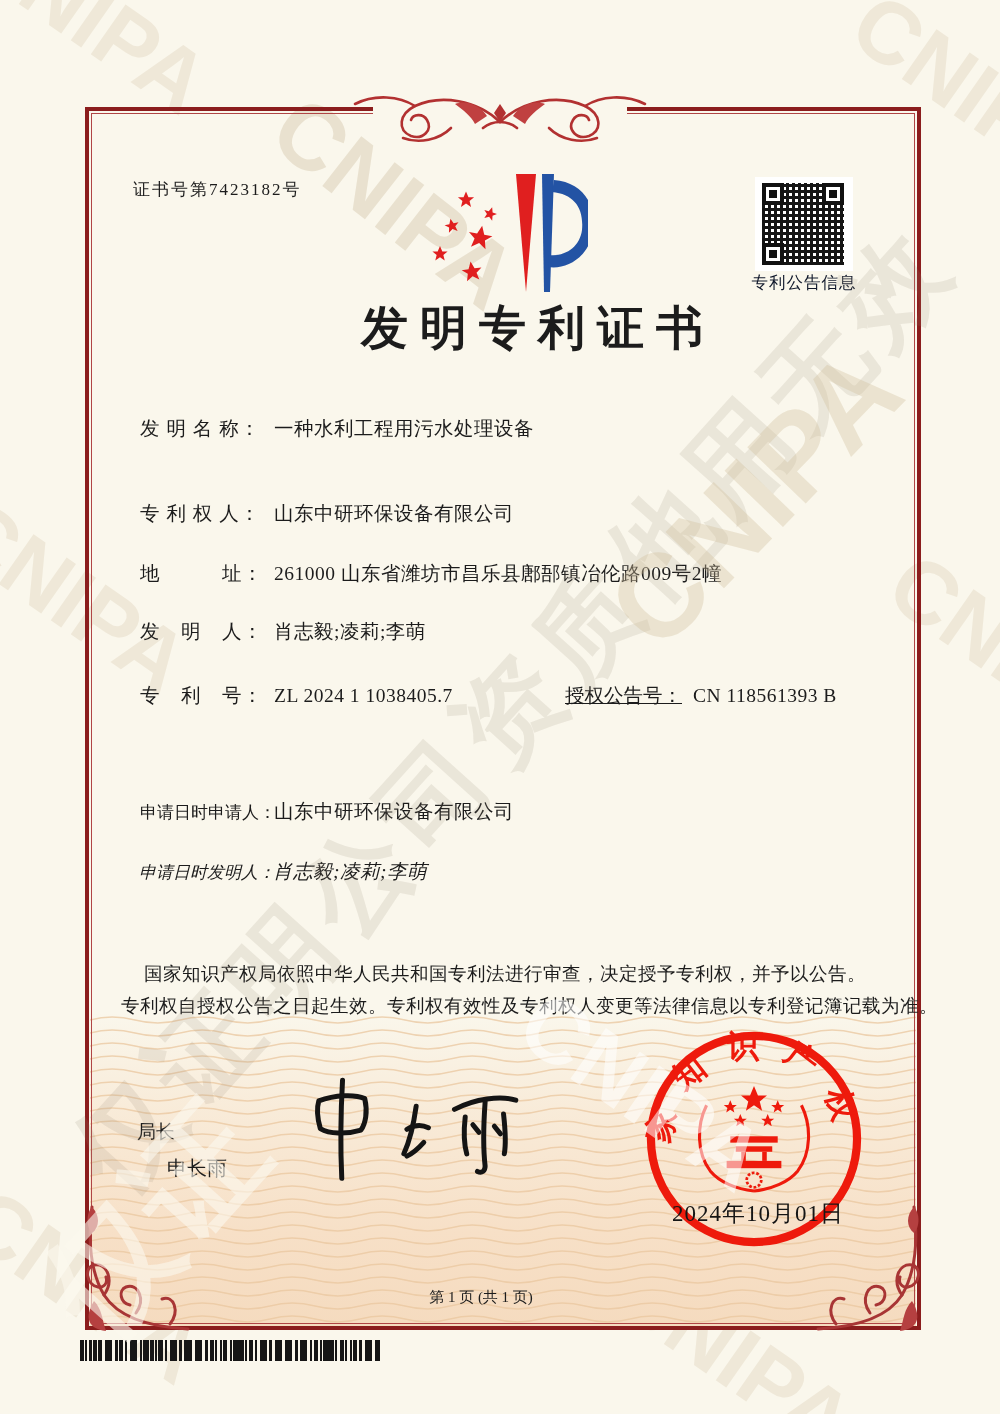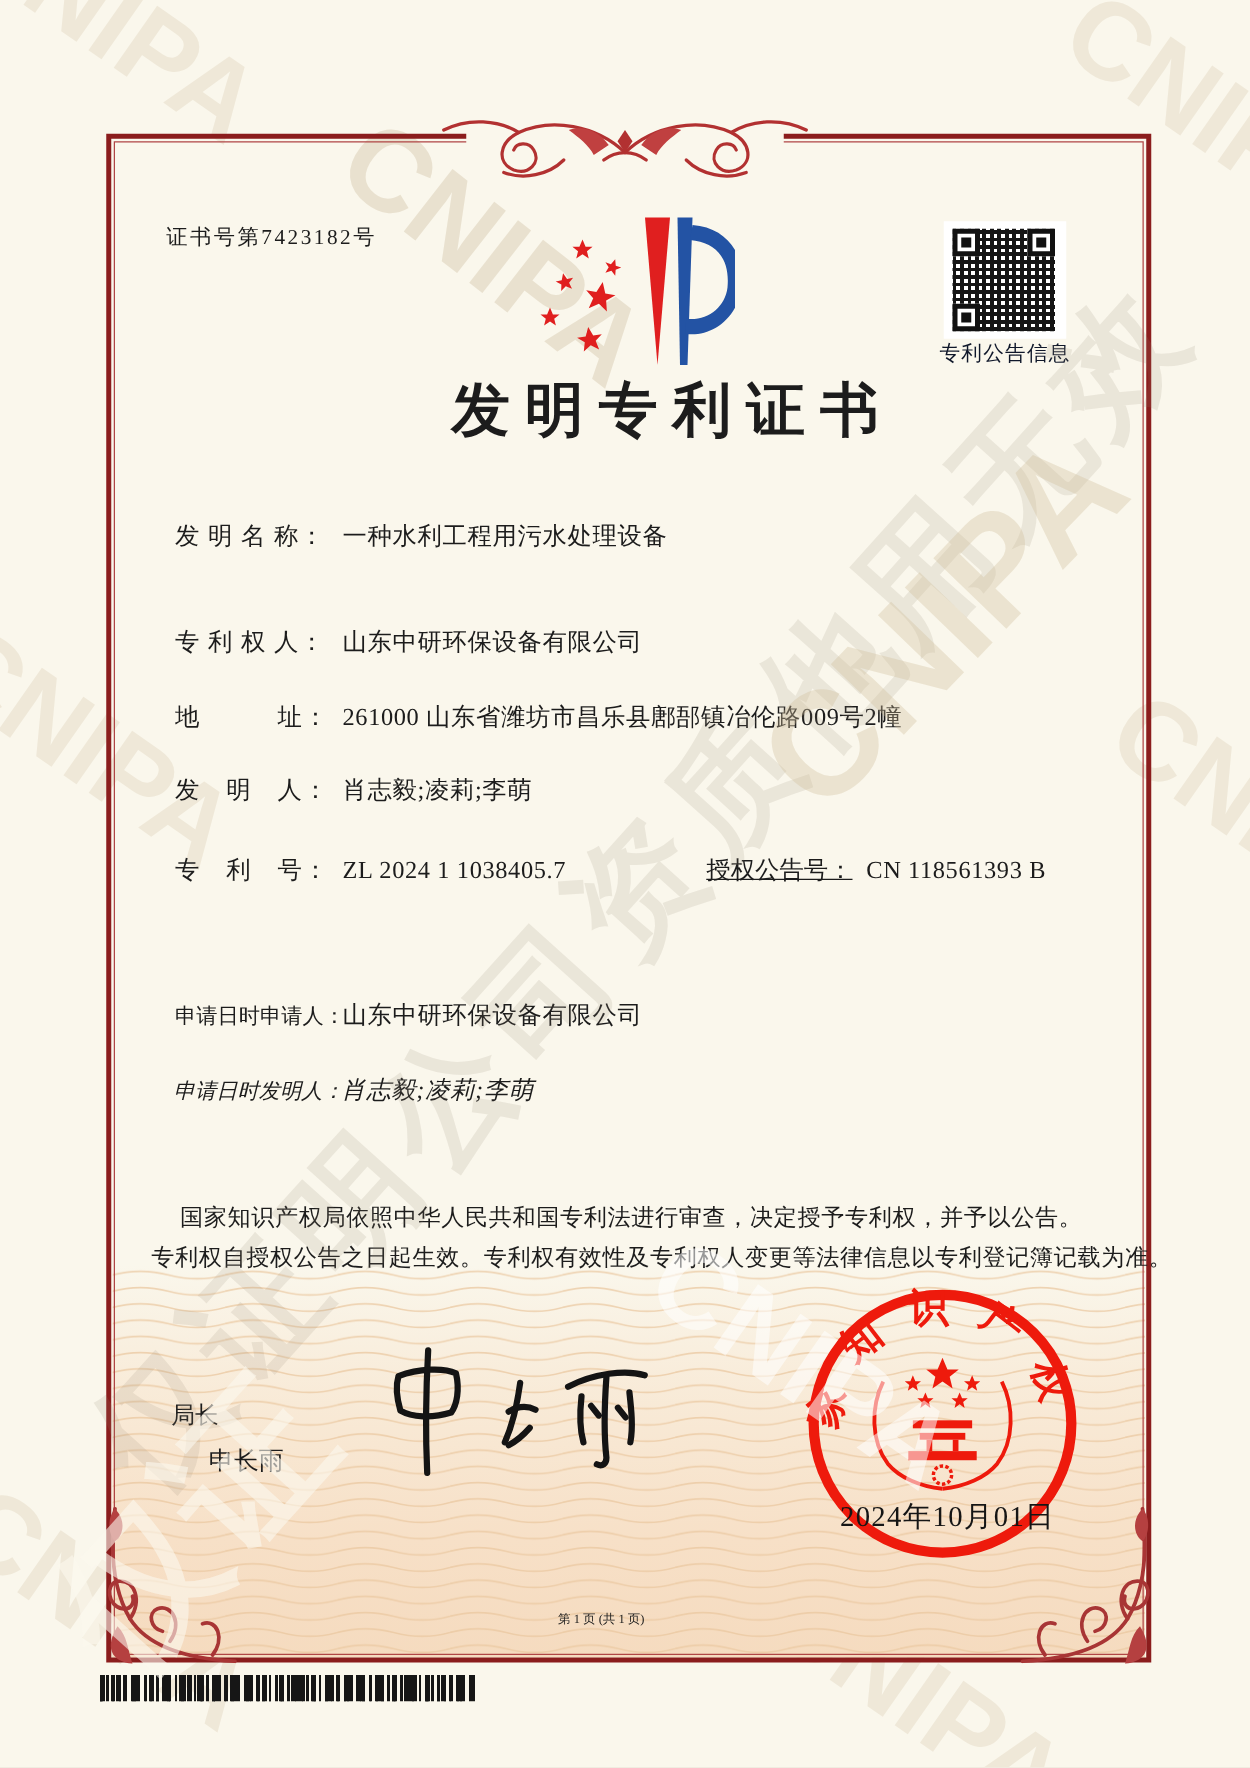--- a/index.html
+++ b/index.html
@@ -48,21 +48,21 @@
   .row{position:absolute;z-index:5;font-size:19.5px;white-space:nowrap;}
   .row .lab{display:inline-block;width:128px;letter-spacing:1px;}
   .row .lab-long{display:inline-block;width:128px;font-size:17px;}
   .row .val{margin-left:6px;letter-spacing:.5px;}
   .row .lab-r{display:inline-block;width:122px;text-decoration:underline;}
   .bodyline{position:absolute;z-index:5;font-size:18.5px;letter-spacing:.5px;white-space:nowrap;}
   .signer-title{left:137px;top:1119px;font-size:19px;z-index:5;}
   .signer-name{left:137px;top:1155px;font-size:20px;z-index:5;margin-left:30px;}
   .sealdate{left:648px;top:1198px;width:220px;text-align:center;font-size:23px;
     letter-spacing:1px;color:#151515;z-index:5;}
-  .footer{left:85px;top:1288px;width:792px;text-align:center;font-size:10px;z-index:5;}
+  .footer{left:85px;top:1288px;width:792px;text-align:center;font-size:15px;z-index:5;}
   .barcode{left:80px;top:1340px;width:300px;height:21px;z-index:5;
     background-image:
       repeating-linear-gradient(90deg,#161616 0 2px,transparent 2px 5px),
       repeating-linear-gradient(90deg,#161616 0 2px,transparent 2px 9px),
       repeating-linear-gradient(90deg,#161616 0 4px,transparent 4px 13px);}
 </style>
 </head>
 <body>
 
 <div class="page">

